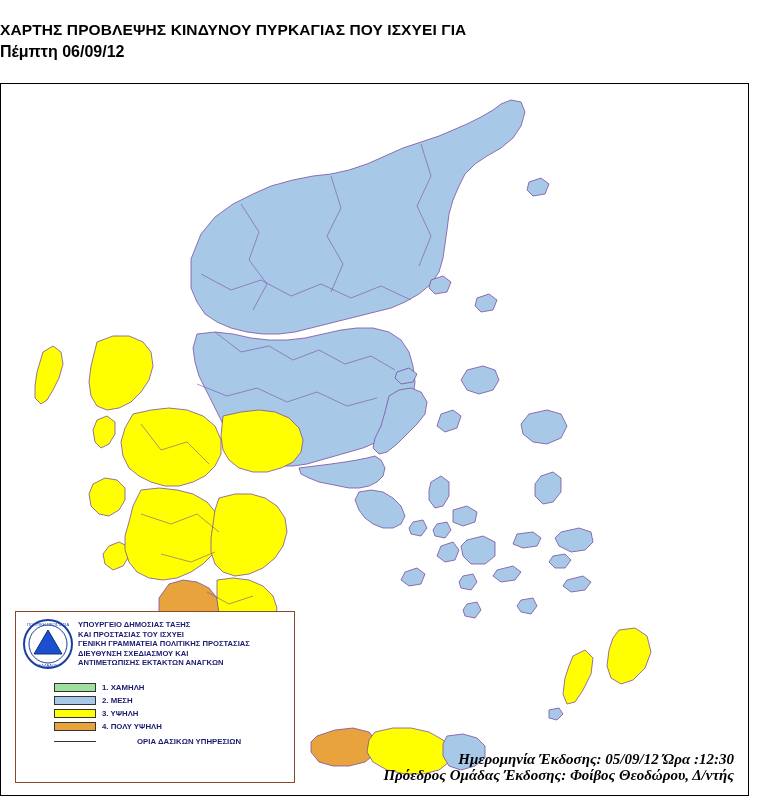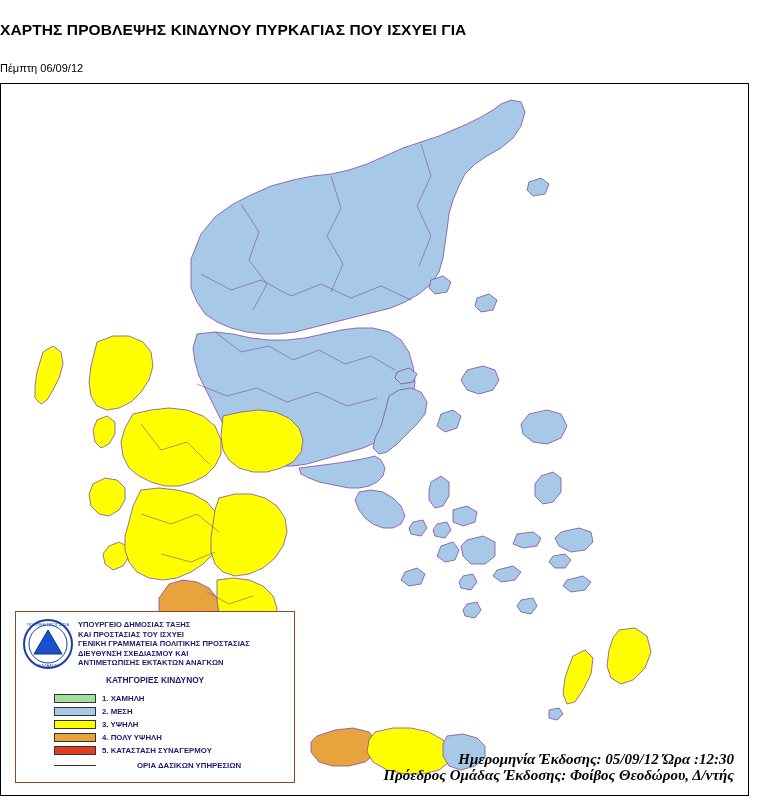--- a/index.html
+++ b/index.html
@@ -7,21 +7,21 @@
   .page{position:relative;width:767px;height:805px;overflow:hidden;background:#fff;}
 
   
   .title-block{
     position:absolute;left:0;top:20px;width:767px;
   }
   .title-line1{
     font-size:15.5px;font-weight:bold;letter-spacing:.1px;line-height:20px;
   }
   .title-line2{
-    font-size:11px;font-weight:normal;line-height:20px;margin-top:18px;
+    font-size:16px;font-weight:bold;line-height:20px;margin-top:2px;
   }
 
   
   .map-frame{
     position:absolute;left:0;top:83px;width:749px;height:713px;
     border:1px solid #000;background:#ffffff;box-sizing:border-box;overflow:hidden;
   }
   .map-svg{position:absolute;left:0;top:0;width:747px;height:711px;}
 
   
@@ -213,42 +213,37 @@
         </svg>
         <div class="legend-auth">
           <div>ΥΠΟΥΡΓΕΙΟ ΔΗΜΟΣΙΑΣ ΤΑΞΗΣ</div>
           <div>ΚΑΙ ΠΡΟΣΤΑΣΙΑΣ ΤΟΥ ΙΣΧΥΕΙ</div>
           <div>ΓΕΝΙΚΗ ΓΡΑΜΜΑΤΕΙΑ ΠΟΛΙΤΙΚΗΣ ΠΡΟΣΤΑΣΙΑΣ</div>
           <div>ΔΙΕΥΘΥΝΣΗ ΣΧΕΔΙΑΣΜΟΥ ΚΑΙ</div>
           <div>ΑΝΤΙΜΕΤΩΠΙΣΗΣ ΕΚΤΑΚΤΩΝ ΑΝΑΓΚΩΝ</div>
         </div>
       </div>
 
-      <div class="legend-cat-title">ΚΑΤΗΓΟΡΙΕΣ ΚΙΝΔΥΝΟΥ</div>
 
       <div class="legend-rows">
         <div class="legend-row">
           <span class="swatch" style="background:#9fe09f"></span>
           <span class="legend-label">1. ΧΑΜΗΛΗ</span>
         </div>
         <div class="legend-row">
           <span class="swatch" style="background:#a8c8e8"></span>
           <span class="legend-label">2. ΜΕΣΗ</span>
         </div>
         <div class="legend-row">
           <span class="swatch" style="background:#ffff00"></span>
           <span class="legend-label">3. ΥΨΗΛΗ</span>
         </div>
         <div class="legend-row">
           <span class="swatch" style="background:#e8a33d"></span>
           <span class="legend-label">4. ΠΟΛΥ ΥΨΗΛΗ</span>
-        </div>
-        <div class="legend-row">
-          <span class="swatch" style="background:#e03c1f"></span>
-          <span class="legend-label">5. ΚΑΤΑΣΤΑΣΗ ΣΥΝΑΓΕΡΜΟΥ</span>
         </div>
         <div class="legend-line-row">
           <span class="legend-line"></span>
           <span class="legend-label">ΟΡΙΑ ΔΑΣΙΚΩΝ ΥΠΗΡΕΣΙΩΝ</span>
         </div>
       </div>
     </div>
 
     <div class="credits">
       <div>Ημερομηνία Έκδοσης: 05/09/12  Ώρα :12:30</div>

